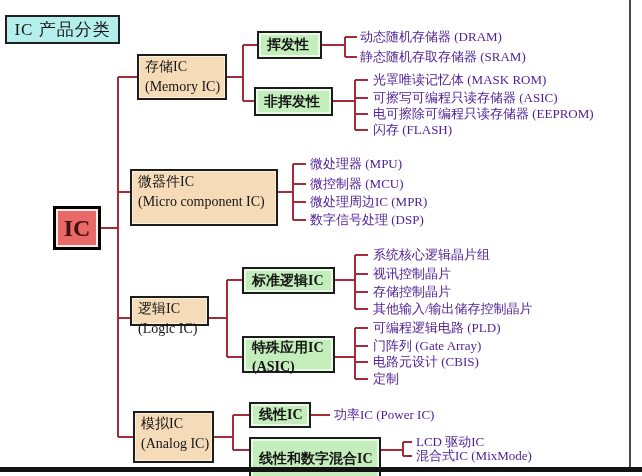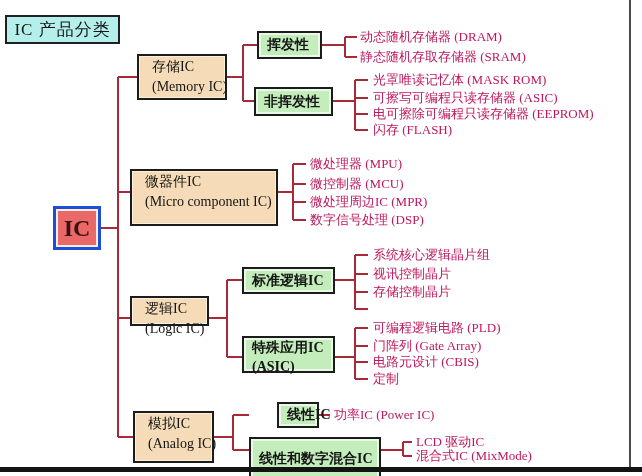--- a/index.html
+++ b/index.html
@@ -7,35 +7,35 @@
     position:relative;width:642px;height:476px;background:#ffffff;overflow:hidden;
     font-family:"Liberation Serif","DejaVu Serif",serif;color:#151515;
   }
   svg.wires{position:absolute;left:0;top:0;pointer-events:none;}
   .box{position:absolute;box-sizing:border-box;border:2px solid #1c1c1c;}
   .title{
     background:#b5efeb;border:2px solid #202020;font-weight:normal;font-size:17px;
     display:flex;align-items:center;justify-content:center;letter-spacing:1px;white-space:nowrap;
   }
   .root{
-    background:#e96868;border:3px solid #1d4ed8;box-shadow:inset 0 0 0 2px #f8ece4;
+    background:#e96868;border:3px solid #000000;box-shadow:inset 0 0 0 2px #f8ece4;
     font-size:24px;font-weight:bold;color:#401010;
     display:flex;align-items:center;justify-content:center;
   }
   .l1{
     background:#f5dbb7;box-shadow:inset 0 0 0 1px rgba(255,255,255,.55);
-    font-size:14px;line-height:1.4;padding:1px 13px;white-space:nowrap;
+    font-size:14px;line-height:1.4;padding:1px 6px;white-space:nowrap;
   }
   .l2{
     background:#c3eebb;box-shadow:inset 0 0 0 2px rgba(255,255,255,.65);
     font-weight:bold;font-size:14px;display:flex;align-items:center;padding:0 8px;white-space:nowrap;
   }
   .l2.twoline{display:block;line-height:1.35;padding:1px 8px;}
   .leaf{
-    position:absolute;font-size:13px;line-height:18px;height:18px;white-space:nowrap;color:#be185d;
+    position:absolute;font-size:13px;line-height:18px;height:18px;white-space:nowrap;color:#4c1d95;
   }
   .frame-right{position:absolute;top:0;width:2px;height:470px;background:#4a4a4a;}
   .frame-bottom{position:absolute;left:0;width:642px;height:5px;background:#131313;}
 </style>
 </head>
 <body>
 
 <div class="stage">
 
   <svg class="wires" width="642" height="476" viewBox="0 0 642 476">
@@ -76,39 +76,40 @@
     <div>(Analog IC)</div>
   </div>
 
   <div class="box l2" style="left:257px;top:31px;width:65px;height:28px;">挥发性</div>
   <div class="box l2" style="left:254px;top:87px;width:79px;height:29px;">非挥发性</div>
   <div class="box l2" style="left:242px;top:267px;width:93px;height:27px;">标准逻辑IC</div>
   <div class="box l2 twoline" style="left:242px;top:336px;width:93px;height:37px;">
     <div>特殊应用IC</div>
     <div>(ASIC)</div>
   </div>
-  <div class="box l2" style="left:249px;top:402px;width:42px;height:26px;margin-left:28px;">线性IC</div>
+  <div class="box l2" style="left:249px;top:402px;width:62px;height:26px;">线性IC</div>
   <div class="box l2" style="left:249px;top:437px;width:132px;height:44px;">线性和数字混合IC</div>
 
   <span class="leaf" style="left:360px;top:28px;">动态随机存储器 (DRAM)</span>
   <span class="leaf" style="left:360px;top:48px;">静态随机存取存储器 (SRAM)</span>
 
   <span class="leaf" style="left:373px;top:71px;">光罩唯读记忆体 (MASK ROM)</span>
   <span class="leaf" style="left:373px;top:89px;">可擦写可编程只读存储器 (ASIC)</span>
   <span class="leaf" style="left:373px;top:105px;">电可擦除可编程只读存储器 (EEPROM)</span>
   <span class="leaf" style="left:373px;top:121px;">闪存 (FLASH)</span>
 
   <span class="leaf" style="left:310px;top:155px;">微处理器 (MPU)</span>
   <span class="leaf" style="left:310px;top:175px;text-align:center;">微控制器 (MCU)</span>
   <span class="leaf" style="left:310px;top:193px;">微处理周边IC (MPR)</span>
   <span class="leaf" style="left:310px;top:211px;">数字信号处理 (DSP)</span>
 
   <span class="leaf" style="left:373px;top:246px;">系统核心逻辑晶片组</span>
   <span class="leaf" style="left:373px;top:265px;">视讯控制晶片</span>
   <span class="leaf" style="left:373px;top:283px;">存储控制晶片</span>
+  <span class="leaf" style="left:373px;top:300px;">其他输入/输出储存控制晶片</span>
 
   <span class="leaf" style="left:373px;top:319px;">可编程逻辑电路 (PLD)</span>
   <span class="leaf" style="left:373px;top:337px;">门阵列 (Gate Array)</span>
   <span class="leaf" style="left:373px;top:353px;">电路元设计 (CBIS)</span>
   <span class="leaf" style="left:373px;top:370px;">定制</span>
 
   <span class="leaf" style="left:334px;top:406px;">功率IC (Power IC)</span>
   <span class="leaf" style="left:416px;top:433px;">LCD 驱动IC</span>
   <span class="leaf" style="left:416px;top:447px;">混合式IC (MixMode)</span>
 

